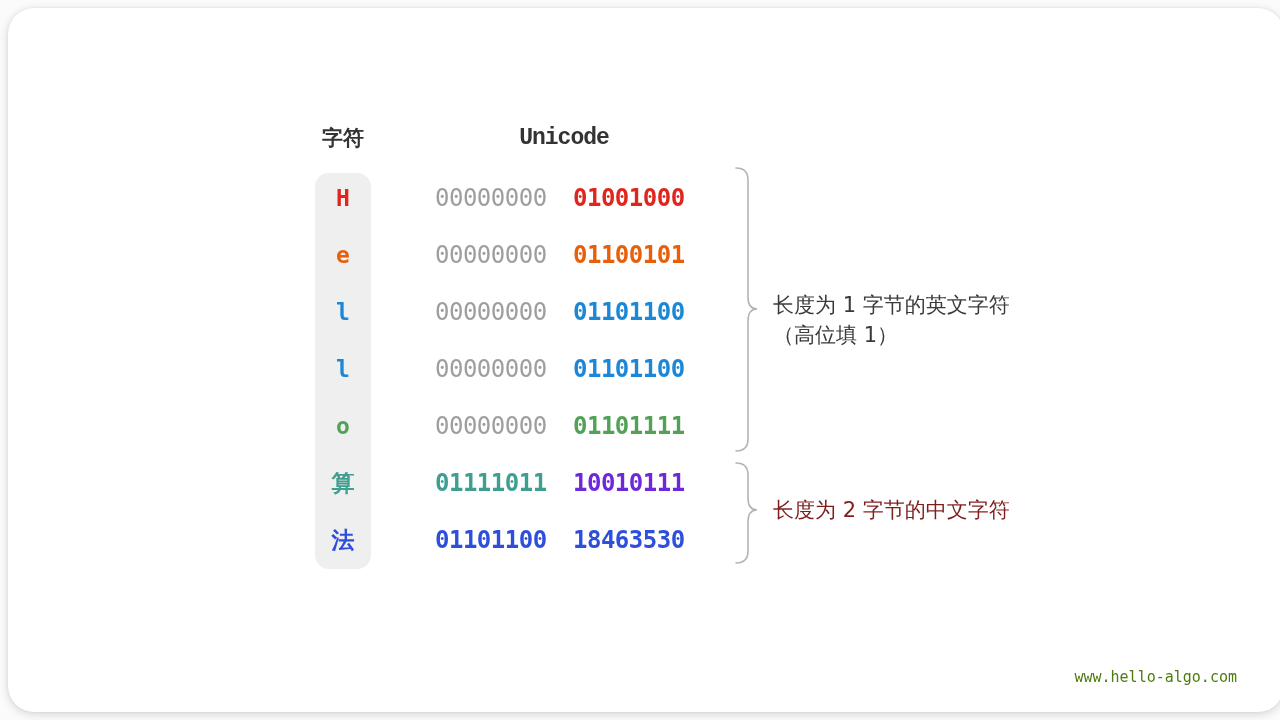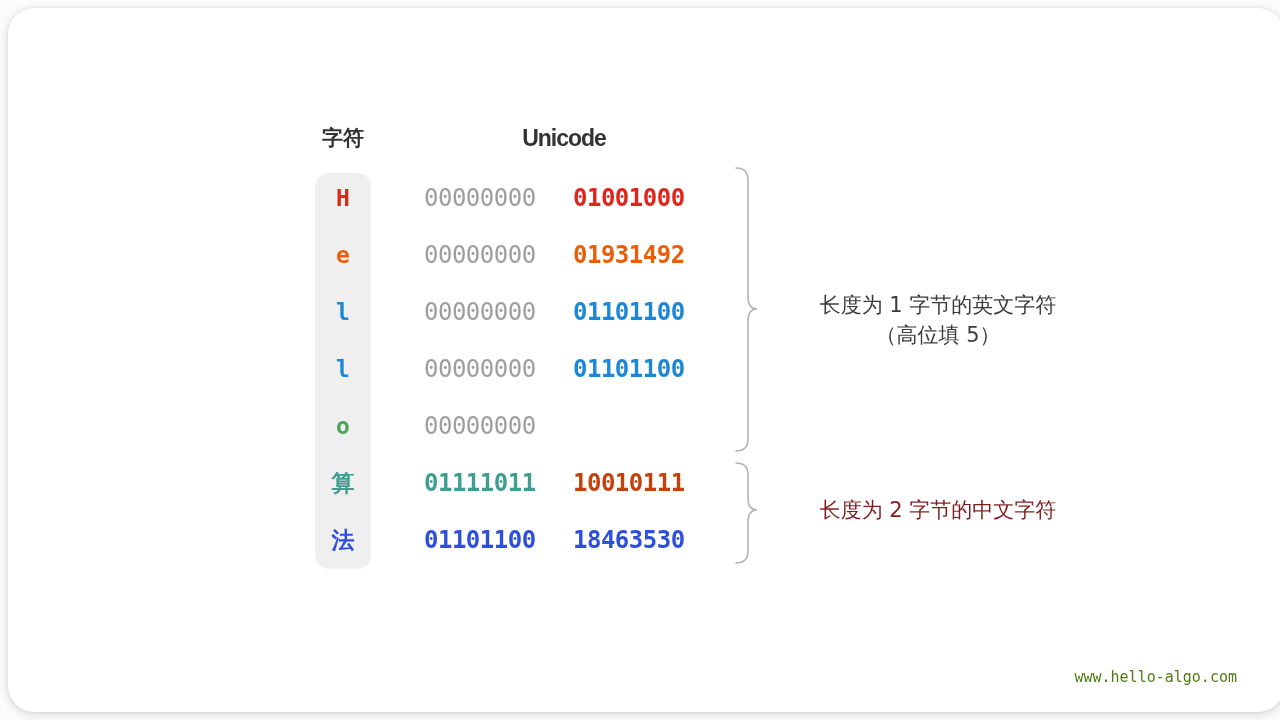--- a/index.html
+++ b/index.html
@@ -14,43 +14,43 @@
     background: #ffffff; border-radius: 26px;
     box-shadow: 0 2px 10px rgba(0,0,0,0.16), 0 0 2px rgba(0,0,0,0.08);
   }
   .col-header {
     position: absolute; height: 30px; line-height: 30px; top: 115px;
     font-weight: bold; color: #333333; text-align: center;
   }
   .char-header { left: 305px; width: 60px; font-size: 21px; }
   .unicode-header {
     left: 495px; width: 122px; font-size: 23px;
-    font-family: Liberation Sans, sans-serif; letter-spacing: -1px;
+    font-family: Liberation Mono, monospace; letter-spacing: -1px;
   }
   .char-column-bg {
     position: absolute; left: 307px; top: 165px; width: 56px; height: 396px;
     border-radius: 14px;
   }
   .row { position: absolute; left: 0; width: 1280px; height: 57px; }
   .char-cell {
     position: absolute; left: 307px; width: 56px; height: 57px; line-height: 57px;
     text-align: center; font-size: 23px; font-weight: bold;
     font-family: "DejaVu Sans Mono", "DejaVu Sans", monospace, sans-serif;
   }
   .byte {
     position: absolute; height: 57px; line-height: 57px;
     font-family: "DejaVu Sans Mono", monospace; font-size: 24px; font-weight: bold;
     letter-spacing: -0.5px; white-space: pre;
   }
-  .byte1 { left: 416px; }
+  .byte1 { left: 427px; }
   .byte2 { left: 565px; }
   .byte.dim { font-weight: normal; }
   .braces-svg { position: absolute; left: 720px; top: 150px; width: 40px; height: 420px; }
   .annotation {
-    position: absolute; left: 765px; width: 330px; text-align: center;
+    position: absolute; left: 765px; width: 330px; text-align: left;
     font-size: 21px; line-height: 30px; color: #3a3a3a; font-weight: 500;
   }
   .annotation-1 { top: 282px; }
   .annotation-2 { top: 487px; }
   .watermark {
     position: absolute; right: 47px; bottom: 26px;
     font-family: "DejaVu Sans Mono", monospace; font-size: 15px;
   }
 </style>
 </head>
@@ -65,55 +65,56 @@
     <div class="char-column-bg" style="background-color: rgb(239, 239, 239);"></div>
 
     <div class="row" style="top:162px">
       <div class="char-cell" style="color: rgb(224, 37, 28);">H</div>
       <div class="byte byte1 dim" style="color: rgb(158, 158, 158);">00000000</div>
       <div class="byte byte2" style="color: rgb(224, 37, 28);">01001000</div>
     </div>
     <div class="row" style="top:219px">
       <div class="char-cell" style="color: rgb(232, 95, 10);">e</div>
       <div class="byte byte1 dim" style="color: rgb(158, 158, 158);">00000000</div>
-      <div class="byte byte2" style="color: rgb(232, 95, 10);">01931492</div>
+      <div class="byte byte2" style="color: rgb(232, 95, 10);">01100101</div>
     </div>
     <div class="row" style="top:276px">
       <div class="char-cell" style="color: rgb(28, 135, 214);">l</div>
       <div class="byte byte1 dim" style="color: rgb(158, 158, 158);">00000000</div>
       <div class="byte byte2" style="color: rgb(28, 135, 214);">01101100</div>
     </div>
     <div class="row" style="top:333px">
       <div class="char-cell" style="color: rgb(28, 135, 214);">l</div>
       <div class="byte byte1 dim" style="color: rgb(158, 158, 158);">00000000</div>
       <div class="byte byte2" style="color: rgb(28, 135, 214);">01101100</div>
     </div>
     <div class="row" style="top:390px">
       <div class="char-cell" style="color: rgb(81, 161, 86);">o</div>
       <div class="byte byte1 dim" style="color: rgb(158, 158, 158);">00000000</div>
+      <div class="byte byte2" style="color: rgb(81, 161, 86);">01101111</div>
     </div>
     <div class="row" style="top:447px">
       <div class="char-cell" style="color: rgb(63, 158, 144);">算</div>
       <div class="byte byte1" style="color: rgb(63, 158, 144);">01111011</div>
-      <div class="byte byte2" style="color: #c2410c;">10010111</div>
+      <div class="byte byte2" style="color: #6d28d9;">10010111</div>
     </div>
     <div class="row" style="top:504px">
       <div class="char-cell" style="color: rgb(46, 79, 220);">法</div>
       <div class="byte byte1" style="color: rgb(46, 79, 220);">01101100</div>
       <div class="byte byte2" style="color: rgb(46, 79, 220);">18463530</div>
     </div>
 
     <svg class="braces-svg" viewBox="0 0 40 420">
       <path d="M 8 10 Q 20 10 20 22 L 20 139 Q 20 151 29 151 Q 20 151 20 163 L 20 281 Q 20 293 8 293" fill="none" stroke="#b4b4b4" stroke-width="1.6" stroke-linecap="round"></path>
       <path d="M 8 305 Q 20 305 20 317 L 20 340 Q 20 352 29 352 Q 20 352 20 364 L 20 393 Q 20 405 8 405" fill="none" stroke="#b4b4b4" stroke-width="1.6" stroke-linecap="round"></path>
     </svg>
 
     <div class="annotation annotation-1" style="color: rgb(58, 58, 58);">
       <div>长度为 1 字节的英文字符</div>
-      <div>（高位填 5）</div>
+      <div>（高位填 1）</div>
     </div>
     <div class="annotation annotation-2" style="color: #7f1d1d;">
       <div>长度为 2 字节的中文字符</div>
     </div>
 
     <div class="watermark" style="color: #4d7c0f;">www.hello-algo.com</div>
   </div>
 </div>
 
 </body></html>

